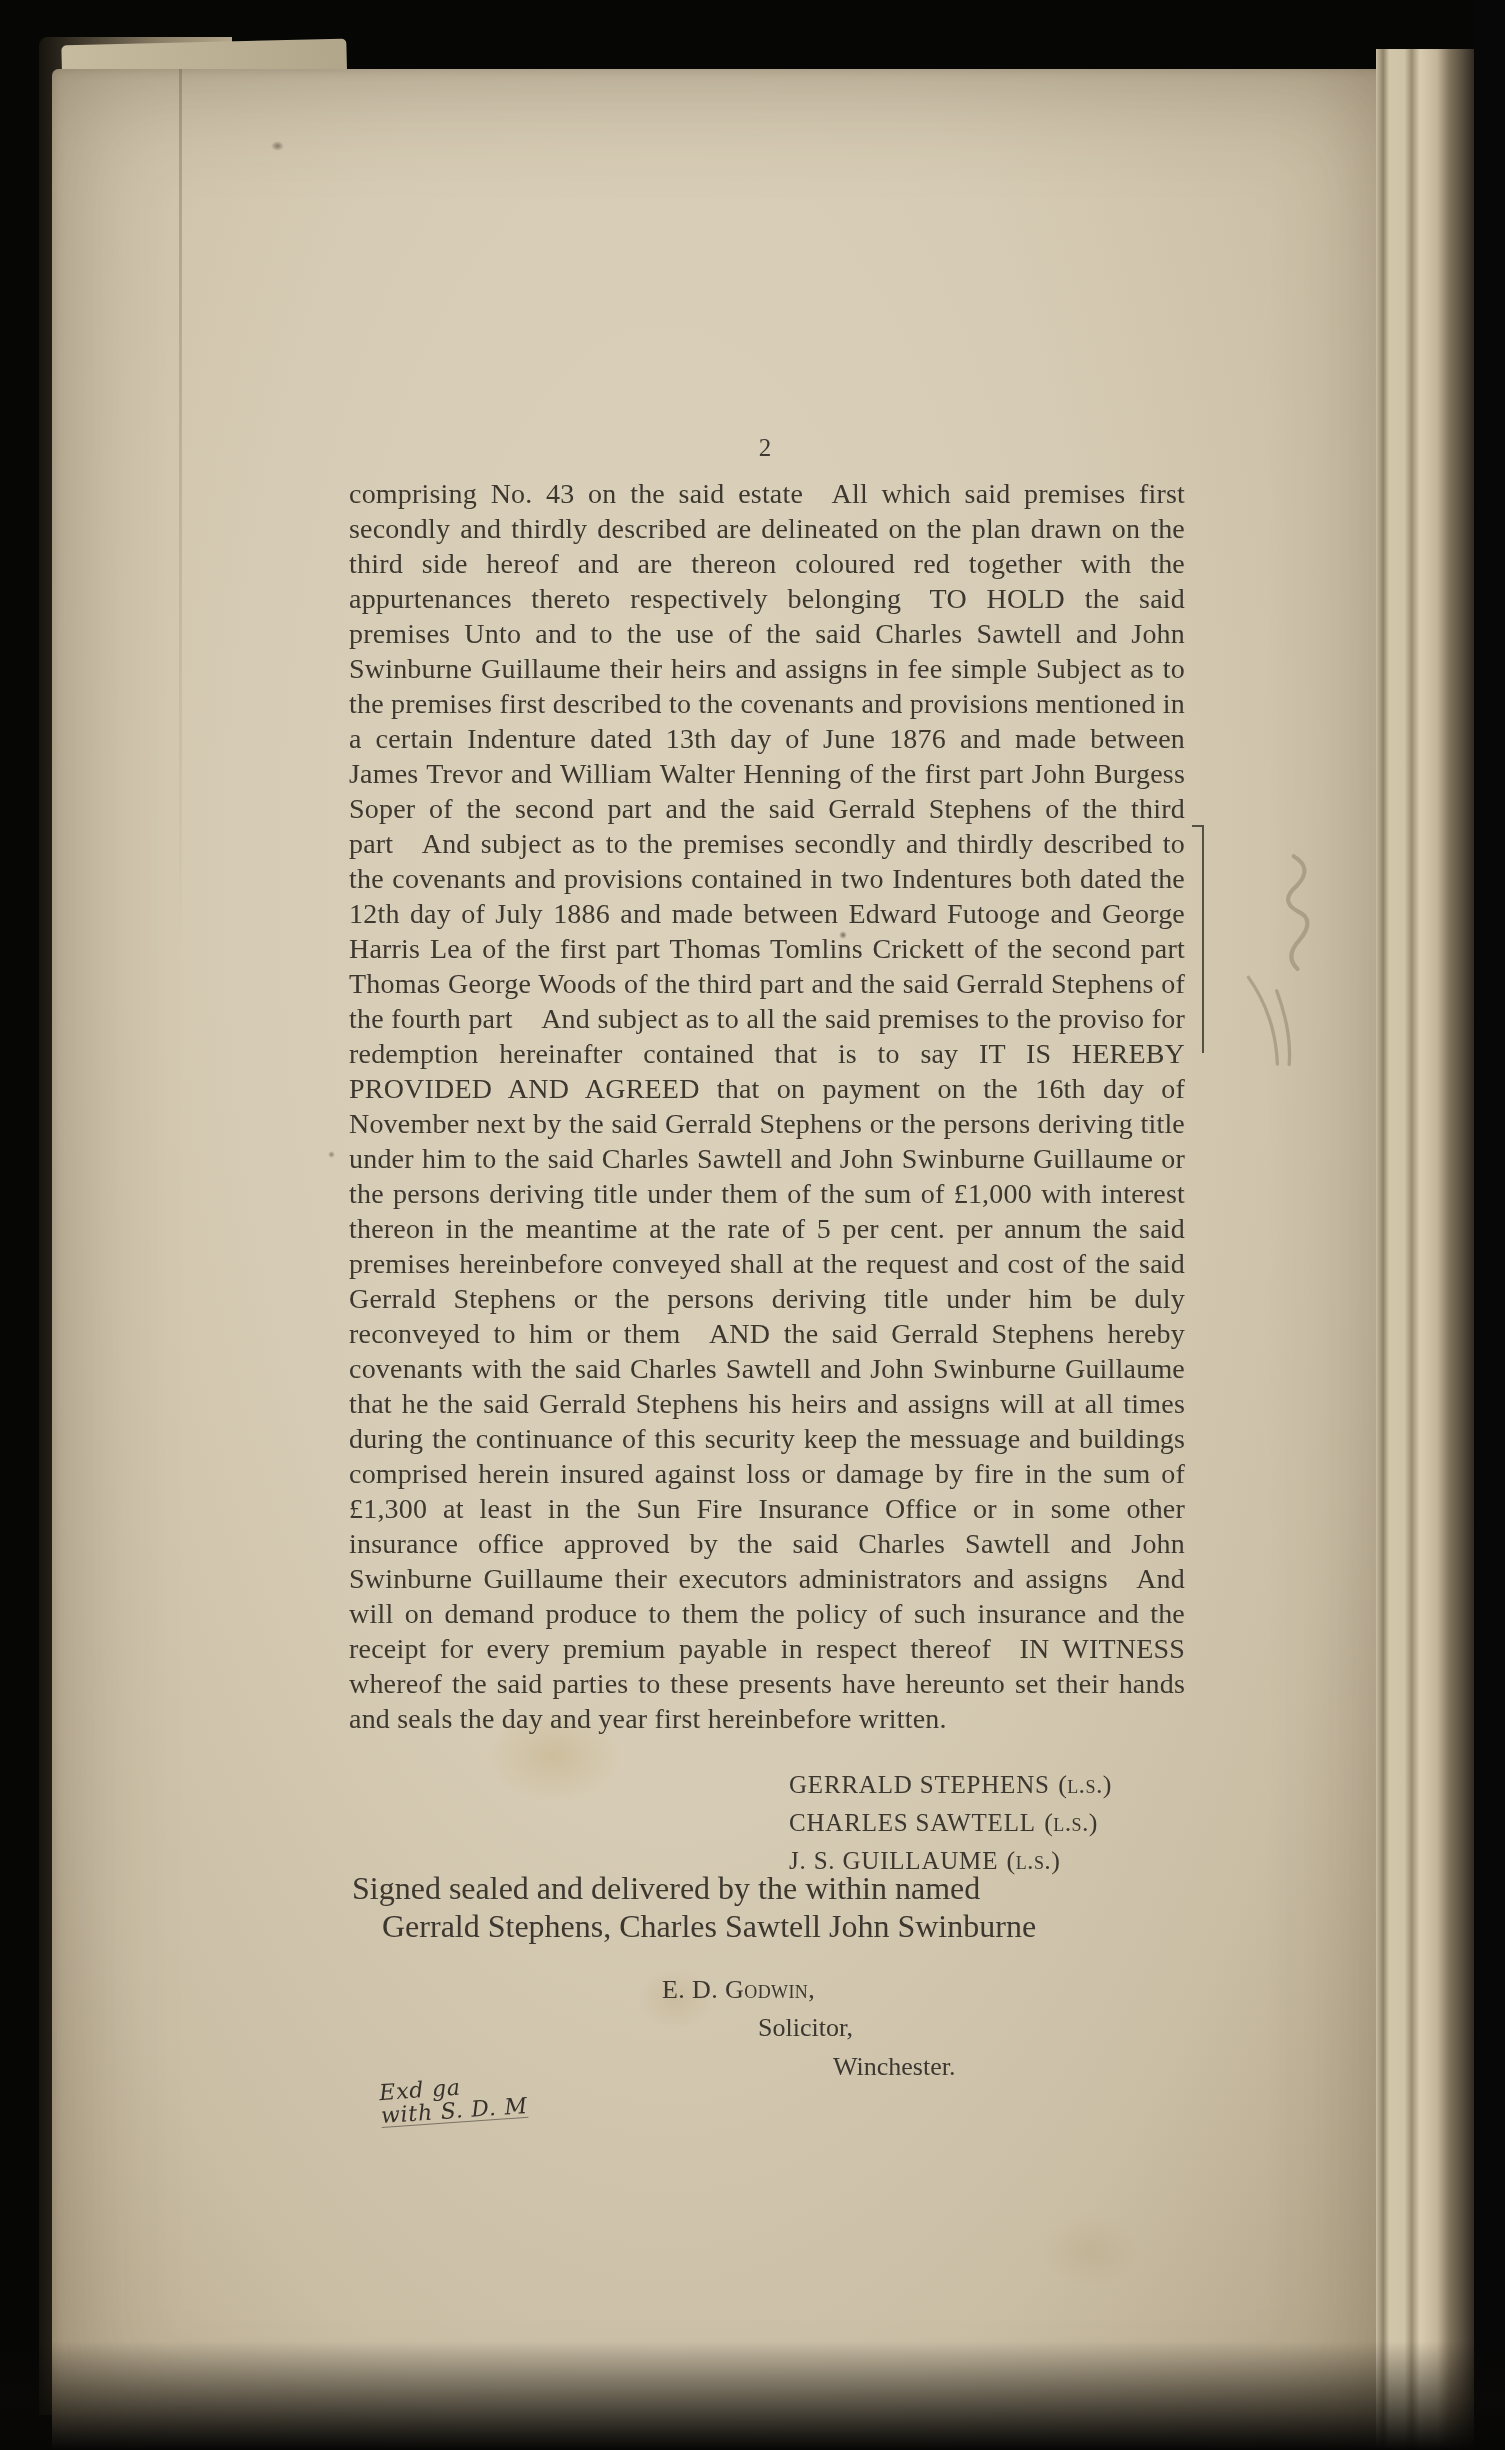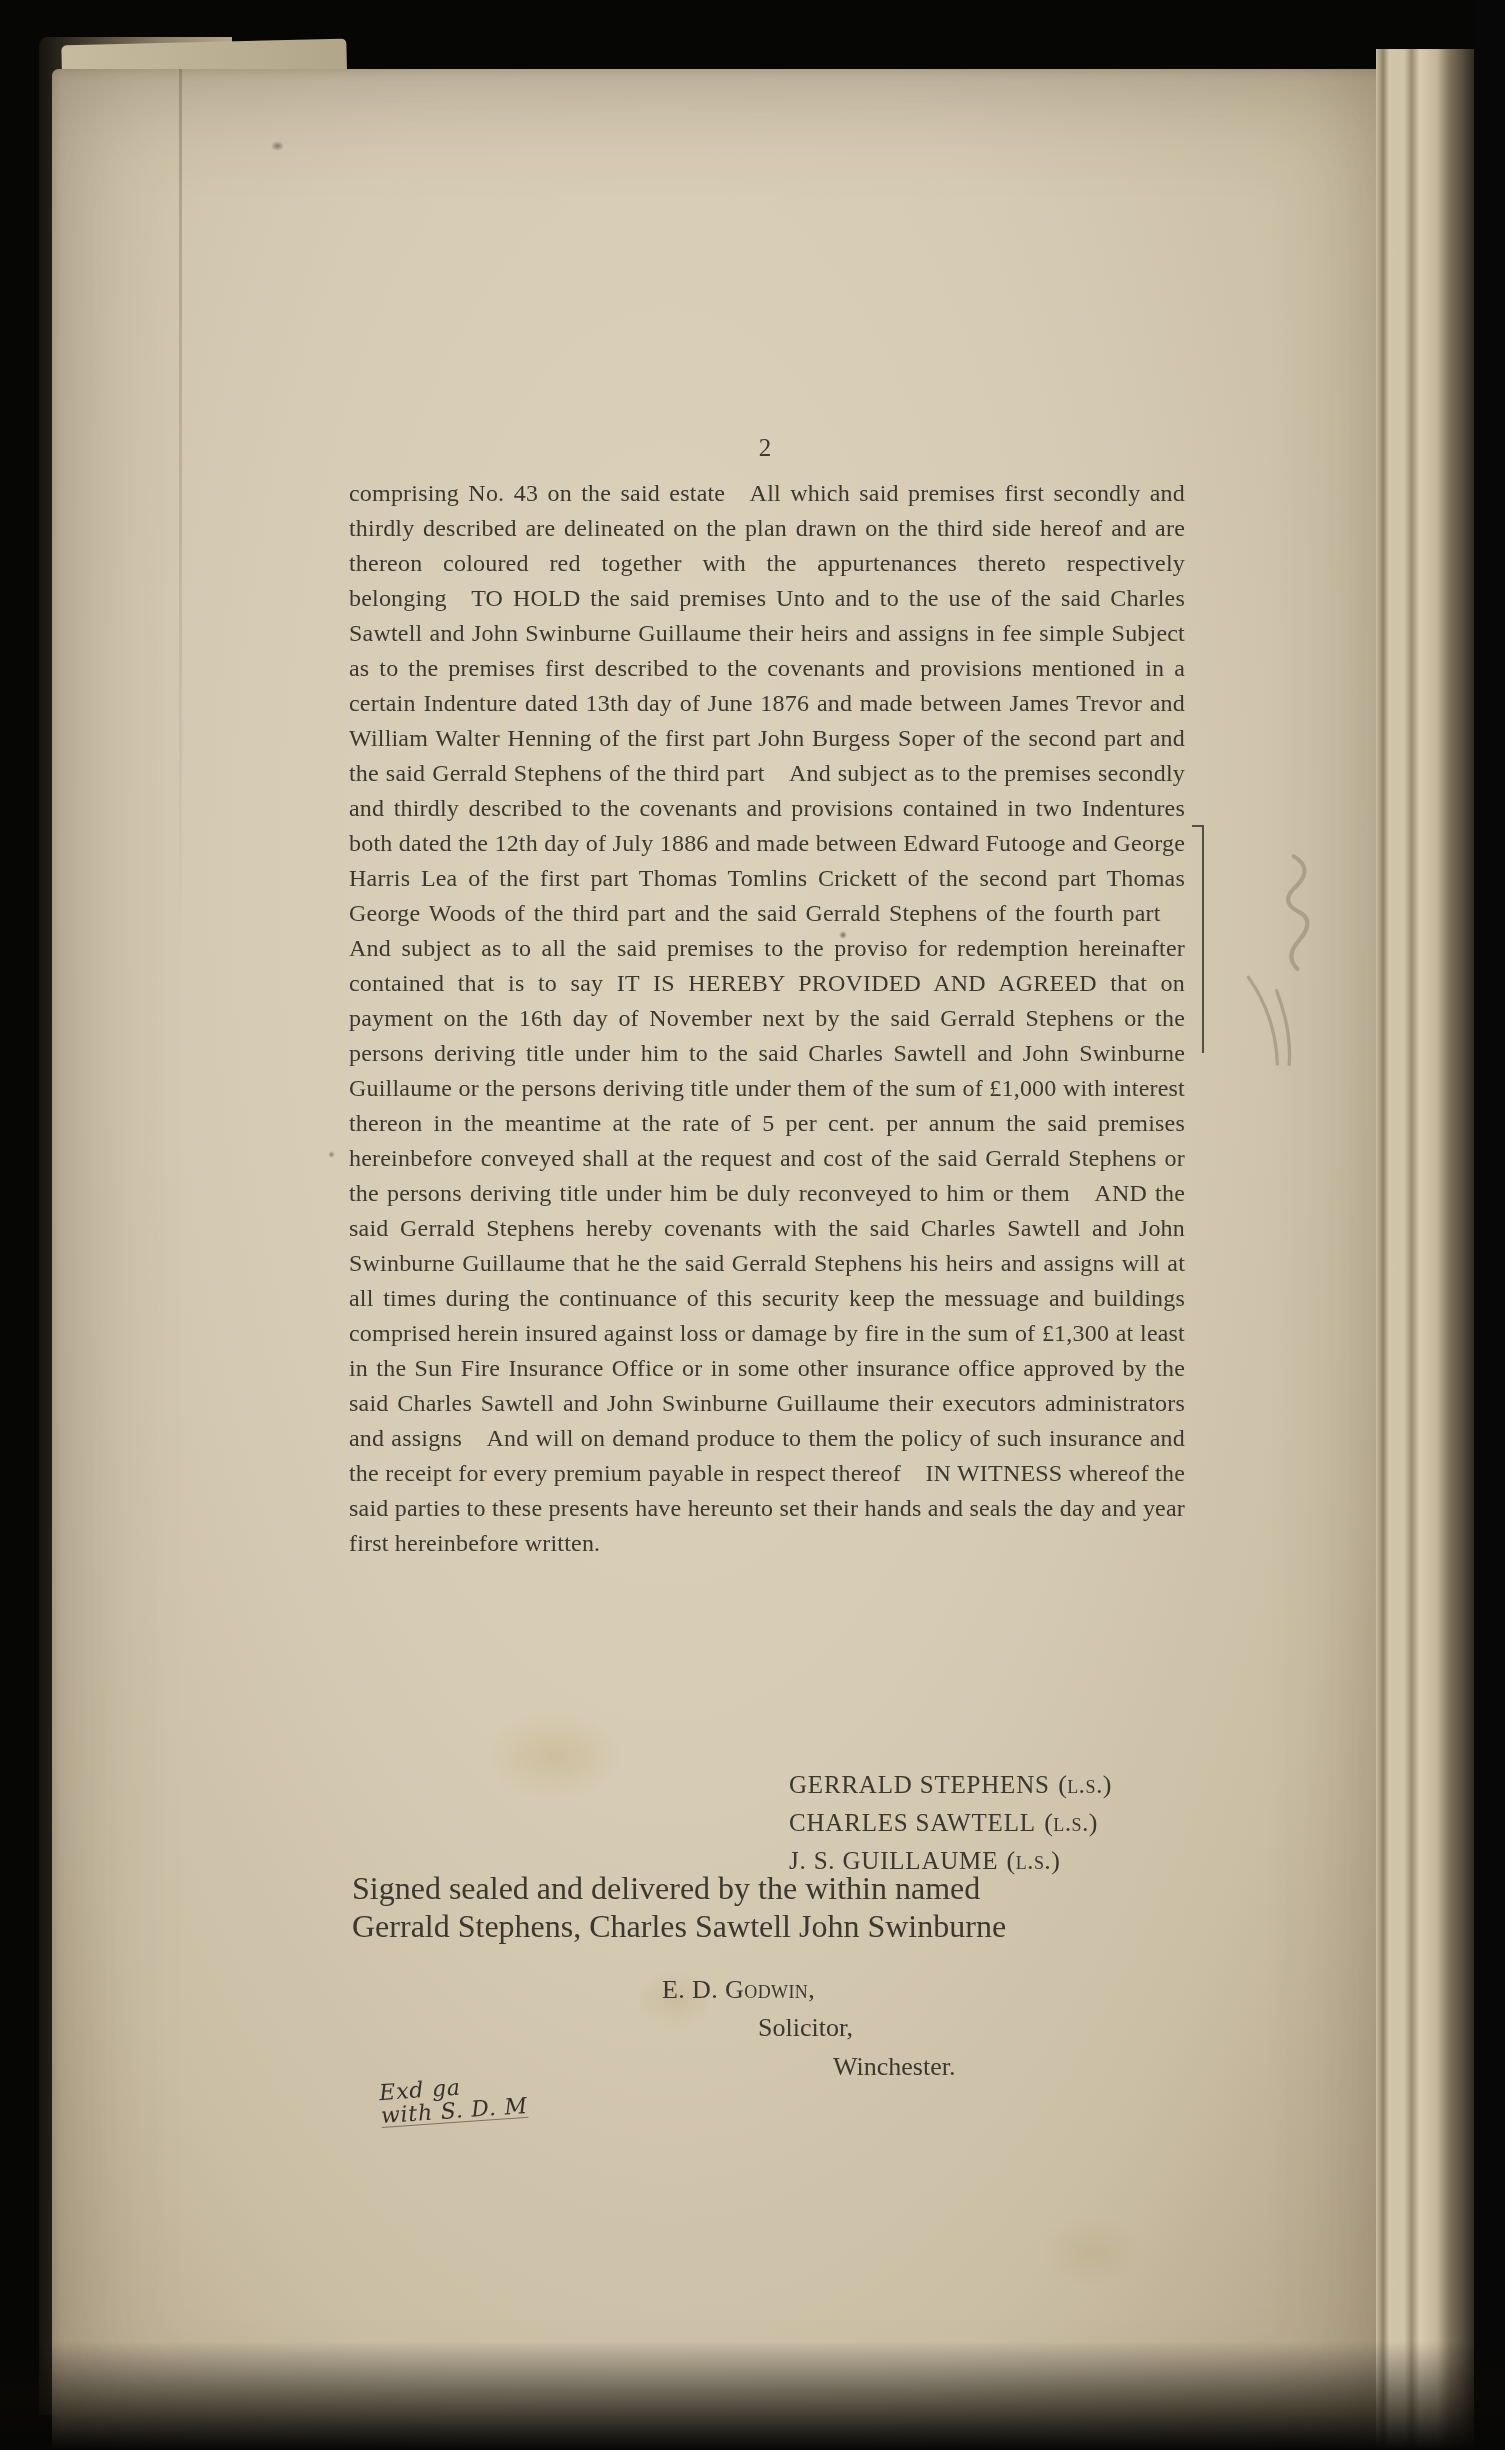--- a/index.html
+++ b/index.html
@@ -44,42 +44,42 @@
         background:radial-gradient(closest-side, rgba(160,130,70,.14), rgba(160,130,70,0)); }
   .s6 { left:586px; top:1901px; width:75px; height:59px;
         background:radial-gradient(closest-side, rgba(160,130,70,.16), rgba(160,130,70,0)); }
 
   .page-number {
     position:absolute; left:297px; top:365px; width:833px;
     text-align:center; font-size:25px; color:#3d3831; letter-spacing:0.8px;
   }
   .body-text {
     position:absolute; left:297px; top:407px; width:836px;
-    font-size:24px; line-height:35px; color:#3c372f;
+    font-size:28px; line-height:35px; color:#3c372f;
     text-align:justify; letter-spacing:0.2px;
   }
   .margin-bracket {
     position:absolute; left:1140px; top:756px; width:11.7px; height:228px;
     border-right:2.5px solid rgba(62,56,48,.85);
     border-top:2.5px solid rgba(62,56,48,.85);
   }
   .pencil { position:absolute; left:1174px; top:770px; opacity:.5; transform:rotate(10deg); }
 
   .signatures {
     position:absolute; left:737px; top:1701px;
     font-size:25px; color:#3c372f; letter-spacing:0.8px;
   }
   .sig { height:38px; white-space:nowrap; }
   .seal { font-variant:small-caps; font-size:26px; margin-left:8.4px; letter-spacing:0.4px; }
 
   .attestation {
     position:absolute; left:300px; top:1800px;
     font-size:32px; line-height:38px; color:#3c372f;
   }
-  .att-l2, .att-l3 { }
+  .att-l2, .att-l3 { margin-left:30px; }
 
   .witness-name, .witness-title, .witness-place {
     position:absolute; font-size:26px; color:#3c372f;
   }
   .witness-name { left:610px; top:1906px; font-variant:small-caps; letter-spacing:0.4px; }
   .witness-title { left:706px; top:1944px; }
   .witness-place { left:781px; top:1983px; }
 
   .handnote {
     position:absolute; left:328px; top:2008px;

